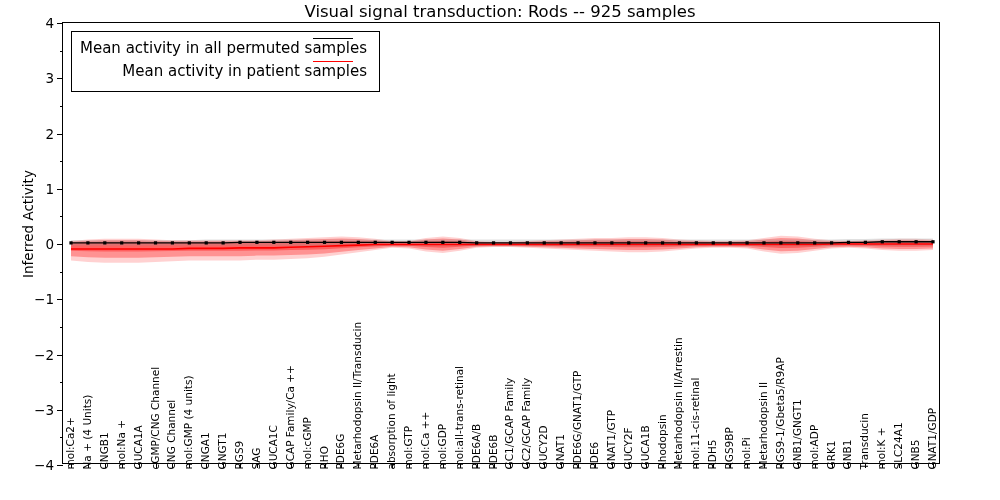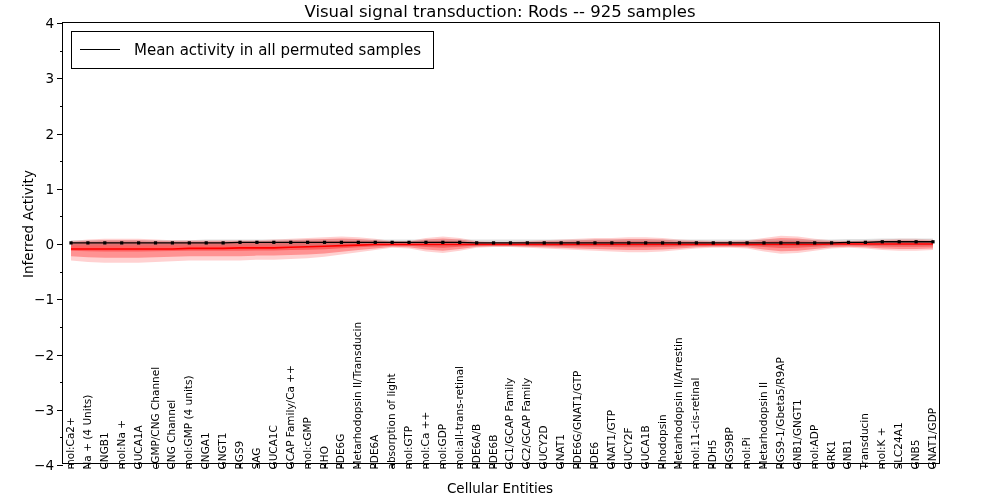--- a/index.html
+++ b/index.html
@@ -44,32 +44,31 @@
     transform-origin:left bottom; transform:rotate(-90deg);
     line-height:1;
   }
 
   
   #legend{
     position:absolute; left:8px; top:8px;
     border:1.2px solid #000; background:#fff;
     padding:6px 12px 7px 8px; box-sizing:border-box;
   }
-  .legrow{display:flex;align-items:center;height:23px;}
+  .legrow{display:flex;align-items:flex-end;height:23px;flex-direction:column;}
   .legline{width:40px;height:0;margin-right:14px;flex:0 0 auto;}
   .legtxt{font-size:15px;color:#000;white-space:nowrap;}
 </style>
 </head>
 <body>
 
 <div id="fig">
 
   <div class="title">Visual signal transduction: Rods -- 925 samples</div>
   <div class="ylabel">Inferred Activity</div>
-  <div class="xlabel">Cellular Entities</div>
 
   <div id="axes">
     <svg id="plotsvg" viewBox="0 0 878 442" preserveAspectRatio="none">
       <g id="g-bands">
           <path d="M8.00,218.02 L24.90,216.52 L41.80,215.78 L58.71,215.78 L75.61,215.78 L92.51,216.52 L109.41,217.27 L126.31,217.27 L143.22,217.27 L160.12,217.27 L177.02,217.27 L193.92,217.27 L210.82,216.52 L227.73,215.78 L244.63,215.03 L261.53,214.29 L278.43,213.54 L295.33,214.29 L312.24,215.78 L329.14,218.02 L346.04,218.02 L362.94,215.03 L379.84,213.54 L396.75,215.03 L413.65,218.02 L430.55,218.76 L447.45,218.76 L464.35,218.02 L481.25,217.27 L498.16,216.52 L515.06,215.78 L531.96,215.03 L548.86,215.03 L565.76,214.29 L582.67,214.29 L599.57,215.03 L616.47,216.52 L633.37,217.27 L650.27,218.02 L667.18,218.02 L684.08,217.27 L700.98,215.03 L717.88,212.80 L734.78,213.54 L751.69,215.78 L768.59,217.27 L785.49,218.02 L802.39,217.27 L819.29,216.52 L836.20,215.78 L853.10,215.78 L870.00,216.52 L870.00,226.97 L853.10,227.71 L836.20,227.71 L819.29,226.97 L802.39,225.48 L785.49,224.73 L768.59,225.48 L751.69,227.71 L734.78,229.95 L717.88,230.70 L700.98,228.46 L684.08,225.48 L667.18,224.73 L650.27,224.73 L633.37,225.48 L616.47,226.97 L599.57,228.46 L582.67,229.20 L565.76,229.20 L548.86,228.46 L531.96,227.71 L515.06,226.97 L498.16,226.22 L481.25,225.48 L464.35,224.73 L447.45,223.98 L430.55,223.98 L413.65,224.73 L396.75,227.71 L379.84,229.95 L362.94,228.46 L346.04,225.48 L329.14,224.73 L312.24,226.97 L295.33,229.20 L278.43,231.44 L261.53,233.68 L244.63,235.17 L227.73,235.92 L210.82,236.66 L193.92,236.66 L177.02,237.41 L160.12,237.41 L143.22,237.41 L126.31,237.41 L109.41,238.16 L92.51,238.90 L75.61,239.65 L58.71,239.65 L41.80,239.65 L24.90,238.90 L8.00,237.41 Z" fill="#ff0000" fill-opacity="0.18" stroke="none"></path>
           <path d="M8.00,218.79 L24.90,217.69 L41.80,217.13 L58.71,217.13 L75.61,217.13 L92.51,217.69 L109.41,218.24 L126.31,218.24 L143.22,218.24 L160.12,218.24 L177.02,218.24 L193.92,218.24 L210.82,217.69 L227.73,217.13 L244.63,216.58 L261.53,216.03 L278.43,215.48 L295.33,216.03 L312.24,217.13 L329.14,218.79 L346.04,218.79 L362.94,216.58 L379.84,215.48 L396.75,216.58 L413.65,218.79 L430.55,219.34 L447.45,219.34 L464.35,218.79 L481.25,218.24 L498.16,217.69 L515.06,217.13 L531.96,216.58 L548.86,216.58 L565.76,216.03 L582.67,216.03 L599.57,216.58 L616.47,217.69 L633.37,218.24 L650.27,218.79 L667.18,218.79 L684.08,218.24 L700.98,216.58 L717.88,214.92 L734.78,215.48 L751.69,217.13 L768.59,218.24 L785.49,218.79 L802.39,218.24 L819.29,217.69 L836.20,217.13 L853.10,217.13 L870.00,217.69 L870.00,225.42 L853.10,225.97 L836.20,225.97 L819.29,225.42 L802.39,224.31 L785.49,223.76 L768.59,224.31 L751.69,225.97 L734.78,227.63 L717.88,228.18 L700.98,226.53 L684.08,224.31 L667.18,223.76 L650.27,223.76 L633.37,224.31 L616.47,225.42 L599.57,226.53 L582.67,227.08 L565.76,227.08 L548.86,226.53 L531.96,225.97 L515.06,225.42 L498.16,224.87 L481.25,224.31 L464.35,223.76 L447.45,223.21 L430.55,223.21 L413.65,223.76 L396.75,225.97 L379.84,227.63 L362.94,226.53 L346.04,224.31 L329.14,223.76 L312.24,225.42 L295.33,227.08 L278.43,228.74 L261.53,230.39 L244.63,231.50 L227.73,232.05 L210.82,232.60 L193.92,232.60 L177.02,233.16 L160.12,233.16 L143.22,233.16 L126.31,233.16 L109.41,233.71 L92.51,234.26 L75.61,234.81 L58.71,234.81 L41.80,234.81 L24.90,234.26 L8.00,233.16 Z" fill="#ff0000" fill-opacity="0.3" stroke="none"></path>
           <path d="M8.00,219.78 L24.90,219.18 L41.80,218.87 L58.71,218.87 L75.61,218.87 L92.51,219.18 L109.41,219.48 L126.31,219.48 L143.22,219.48 L160.12,219.48 L177.02,219.48 L193.92,219.48 L210.82,219.18 L227.73,218.87 L244.63,218.57 L261.53,218.27 L278.43,217.96 L295.33,218.27 L312.24,218.87 L329.14,219.78 L346.04,219.78 L362.94,218.57 L379.84,217.96 L396.75,218.57 L413.65,219.78 L430.55,220.09 L447.45,220.09 L464.35,219.78 L481.25,219.48 L498.16,219.18 L515.06,218.87 L531.96,218.57 L548.86,218.57 L565.76,218.27 L582.67,218.27 L599.57,218.57 L616.47,219.18 L633.37,219.48 L650.27,219.78 L667.18,219.78 L684.08,219.48 L700.98,218.57 L717.88,217.66 L734.78,217.96 L751.69,218.87 L768.59,219.48 L785.49,219.78 L802.39,219.48 L819.29,219.18 L836.20,218.87 L853.10,218.87 L870.00,219.18 L870.00,223.43 L853.10,223.73 L836.20,223.73 L819.29,223.43 L802.39,222.82 L785.49,222.52 L768.59,222.82 L751.69,223.73 L734.78,224.65 L717.88,224.95 L700.98,224.04 L684.08,222.82 L667.18,222.52 L650.27,222.52 L633.37,222.82 L616.47,223.43 L599.57,224.04 L582.67,224.34 L565.76,224.34 L548.86,224.04 L531.96,223.73 L515.06,223.43 L498.16,223.13 L481.25,222.82 L464.35,222.52 L447.45,222.22 L430.55,222.22 L413.65,222.52 L396.75,223.73 L379.84,224.65 L362.94,224.04 L346.04,222.82 L329.14,222.52 L312.24,223.43 L295.33,224.34 L278.43,225.25 L261.53,226.17 L244.63,226.77 L227.73,227.08 L210.82,227.38 L193.92,227.38 L177.02,227.69 L160.12,227.69 L143.22,227.69 L126.31,227.69 L109.41,227.99 L92.51,228.29 L75.61,228.60 L58.71,228.60 L41.80,228.60 L24.90,228.29 L8.00,227.69 Z" fill="#ff0000" fill-opacity="0.35" stroke="none"></path>
           <path d="M8.00,217.13 L24.90,217.13 L41.80,217.13 L58.71,217.13 L75.61,217.13 L92.51,217.13 L109.41,217.13 L126.31,217.13 L143.22,216.58 L160.12,216.58 L177.02,216.58 L193.92,216.58 L210.82,216.58 L227.73,216.58 L244.63,216.58 L261.53,216.58 L278.43,216.58 L295.33,216.58 L312.24,216.58 L329.14,216.58 L346.04,216.58 L362.94,216.58 L379.84,216.58 L396.75,216.58 L413.65,216.58 L430.55,216.58 L447.45,216.58 L464.35,216.58 L481.25,216.58 L498.16,216.58 L515.06,216.58 L531.96,216.58 L548.86,216.58 L565.76,216.58 L582.67,216.58 L599.57,216.58 L616.47,216.58 L633.37,216.58 L650.27,216.58 L667.18,216.58 L684.08,216.58 L700.98,216.58 L717.88,216.58 L734.78,216.58 L751.69,216.58 L768.59,216.58 L785.49,216.03 L802.39,216.03 L819.29,215.48 L836.20,215.48 L853.10,215.48 L870.00,215.48 L870.00,222.66 L853.10,222.66 L836.20,222.66 L819.29,222.66 L802.39,222.66 L785.49,222.66 L768.59,223.21 L751.69,223.21 L734.78,223.21 L717.88,223.21 L700.98,223.21 L684.08,223.21 L667.18,223.21 L650.27,223.21 L633.37,223.21 L616.47,223.21 L599.57,223.21 L582.67,223.21 L565.76,223.21 L548.86,223.21 L531.96,223.21 L515.06,223.21 L498.16,223.21 L481.25,223.21 L464.35,223.21 L447.45,223.21 L430.55,223.21 L413.65,223.21 L396.75,222.66 L379.84,222.66 L362.94,222.66 L346.04,222.66 L329.14,222.66 L312.24,222.66 L295.33,222.66 L278.43,222.66 L261.53,222.66 L244.63,222.66 L227.73,222.66 L210.82,222.66 L193.92,222.66 L177.02,222.66 L160.12,222.66 L143.22,222.66 L126.31,222.66 L109.41,222.66 L92.51,222.66 L75.61,222.66 L58.71,222.66 L41.80,222.66 L24.90,222.66 L8.00,222.66 Z" fill="#999999" fill-opacity="0.3" stroke="none"></path>
         </g>
       <g id="g-lines">
@@ -265,16 +264,20 @@
         <div class="xtoplab" style="left: 857.098px;">GNB5</div>
         <div class="xtick" style="left: 870px;"></div>
         <div class="xtoplab" style="left: 874px;">GNAT1/GDP</div>
       </div>
 
     <div id="legend">
         <div class="legrow">
           <div class="legline" style="border-top: 1.6px solid rgb(0, 0, 0);"></div>
           <div class="legtxt">Mean activity in all permuted samples</div>
         </div>
+        <div class="legrow">
+          <div class="legline" style="border-top: 1.6px solid rgb(255, 0, 0);"></div>
+          <div class="legtxt">Mean activity in patient samples</div>
+        </div>
       </div>
   </div>
 
 </div>
 
 </body></html>

